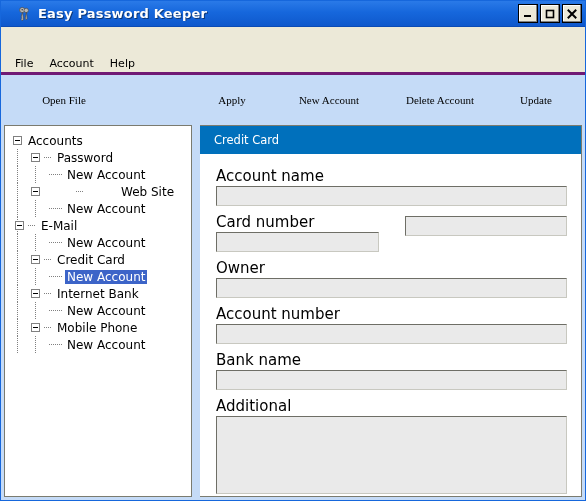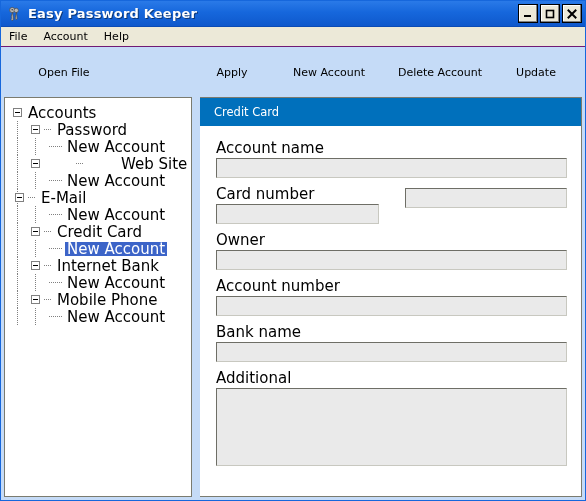--- a/index.html
+++ b/index.html
@@ -13,21 +13,21 @@
     box-sizing:border-box;
     border:1px solid #1667dc;
     background:#ece9d8;
     display:flex;flex-direction:column;
   }
   
   .titlebar{
     height:26px;flex:0 0 26px;
     background:linear-gradient(to bottom,#2a7ae8 0%,#1667dc 45%,#0f58cc 100%);
     display:flex;align-items:center;
-    padding:0 3px 0 5px;box-sizing:border-box;
+    padding:0 3px 0 15px;box-sizing:border-box;
     border-bottom:1px solid #0b4bb5;
   }
   .app-icon{
     width:16px;height:16px;flex:0 0 16px;position:relative;margin-right:6px;
   }
   .app-icon svg{display:block;}
   .title-text{
     flex:1 1 auto;color:#fff;font-weight:bold;font-size:13px;
     letter-spacing:.2px;white-space:nowrap;overflow:hidden;
     text-shadow:1px 1px 0 rgba(0,0,0,.45);
@@ -38,35 +38,36 @@
     background:#ece9d8;
     border:1px solid #000;
     box-shadow:inset -1px -1px 0 #808080, inset 1px 1px 0 #ffffff;
     display:flex;align-items:center;justify-content:center;
     cursor:default;padding:0;
   }
   .cap-btn svg{display:block;}
   
   .menubar{
     height:20px;flex:0 0 20px;background:#ece9d8;
-    display:flex;align-items:center;box-sizing:border-box;
-    border-bottom:1px solid #701a75;
+    display:flex;align-items:center;padding-left:6px;box-sizing:border-box;
+    border-bottom:3px solid #701a75;
+    margin-top:28px;
   }
   .menu-item{
     padding:2px 8px;font-size:11px;color:#000;cursor:default;white-space:nowrap;
   }
   
   .toolbar{
     height:50px;flex:0 0 50px;background:#c5dbf7;
     position:relative;box-sizing:border-box;
   }
   .tb-btn{
     position:absolute;top:0;height:50px;
     display:flex;align-items:center;justify-content:center;
-    font-size:11px;color:#000;cursor:default;white-space:nowrap;
+    font-size:11px;color:#000;cursor:default;white-space:nowrap;font-family:Liberation Serif, serif;
   }
   
   .content{
     flex:1 1 auto;display:flex;min-height:0;
     background:#c5dbf7;box-sizing:border-box;
   }
   .tree-pane{
     width:188px;flex:0 0 188px;
     margin:0 0 3px 3px;
     background:#fff;
@@ -90,21 +91,21 @@
     color:#fff;font-size:11.5px;
     display:flex;align-items:center;padding-left:14px;box-sizing:border-box;
   }
   .panel-body{
     flex:1 1 auto;background:#fff;padding:16px 14px 0 16px;box-sizing:border-box;
     overflow:hidden;
   }
   
   .tnode{
     height:17px;display:flex;align-items:center;
-    font-size:15px;white-space:nowrap;position:relative;cursor:default;text-align:center;
+    font-size:12px;white-space:nowrap;position:relative;cursor:default;text-align:center;
   }
   .expander{
     width:9px;height:9px;flex:0 0 9px;box-sizing:border-box;
     border:1px solid #808080;background:#fff;
     position:relative;margin-right:4px;cursor:default;
   }
   .expander:before{
     content:"";position:absolute;left:1px;top:3px;width:5px;height:1px;background:#000;
   }
   .dots{

